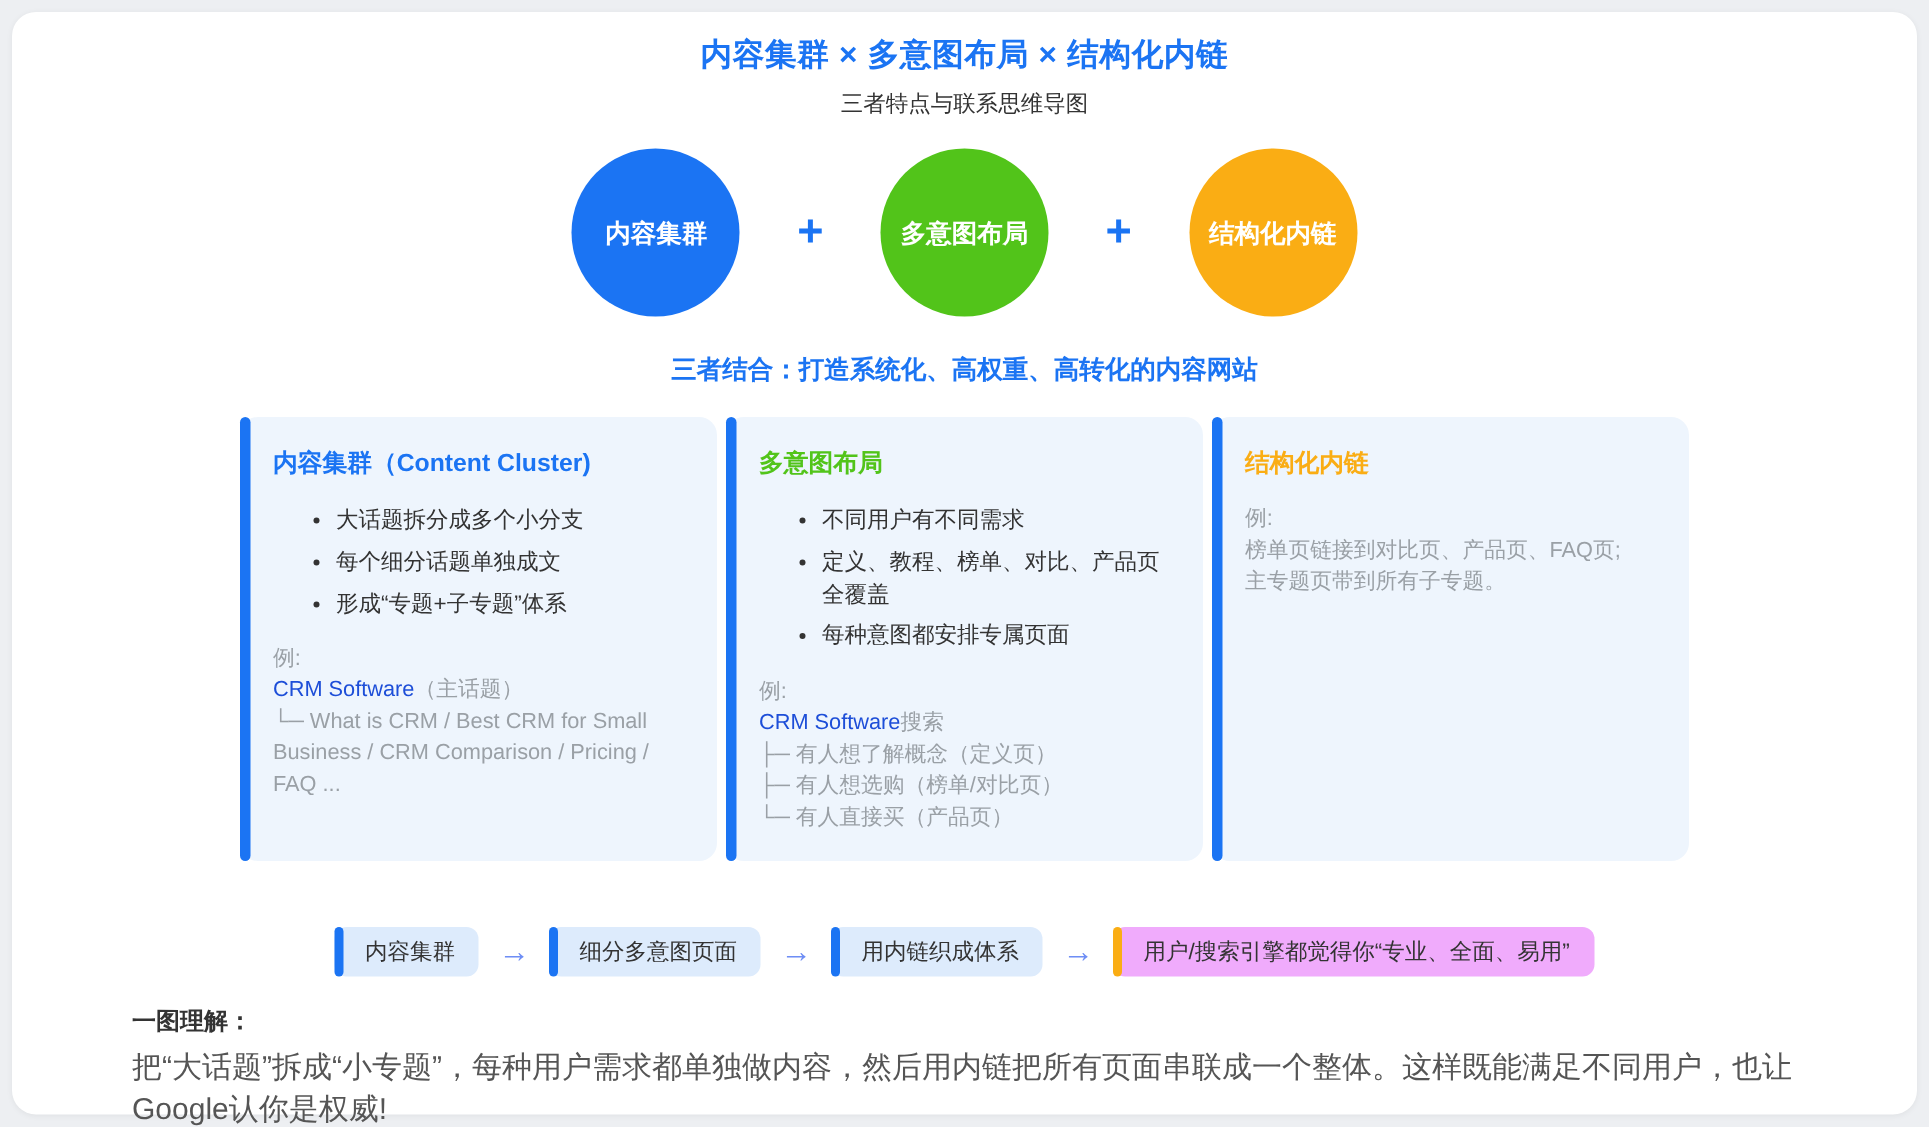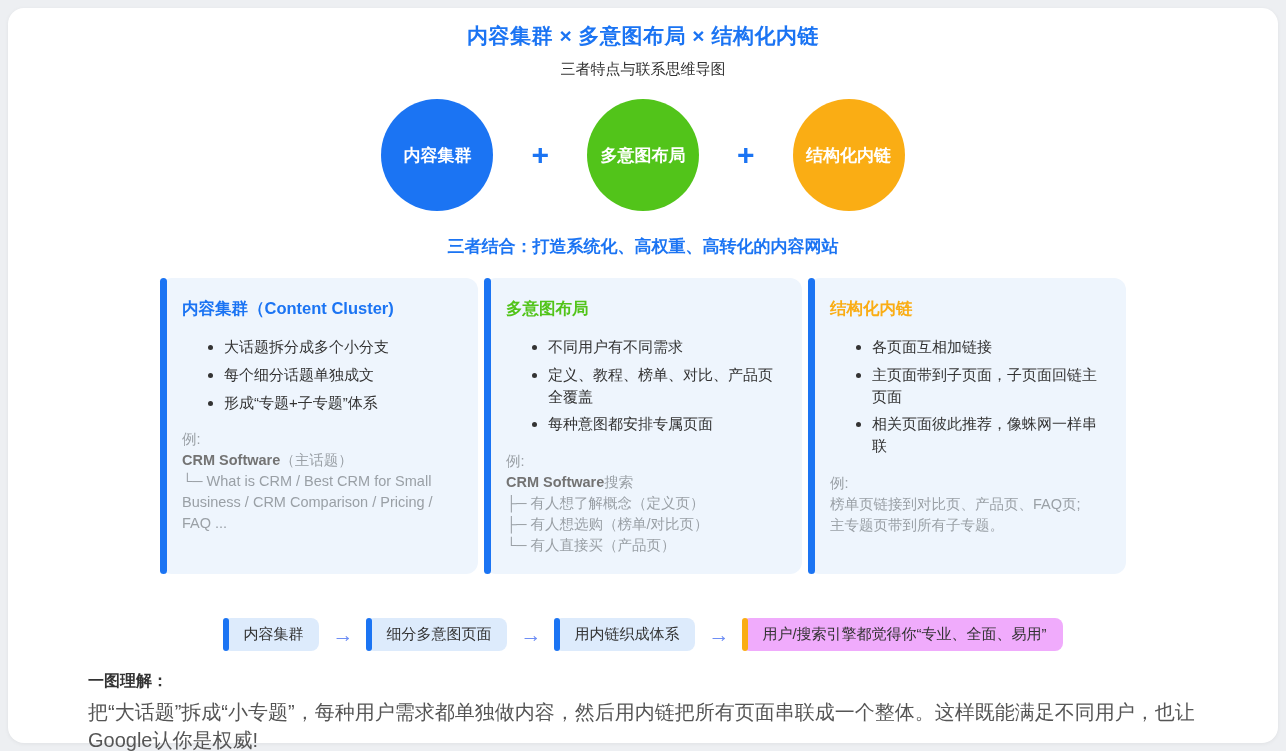--- a/index.html
+++ b/index.html
@@ -106,21 +106,21 @@
     color: #333;
     font-size: 15px;
   }
   .card-bullets li { margin-bottom: 6px; line-height: 1.45; }
   .card-example {
     margin-top: 16px;
     font-size: 14.5px;
     color: #9aa0a6;
     line-height: 1.45;
   }
-  .ex-head b { color: #737373; font-weight: bold; margin-top: 32px; }
+  .ex-head b { color: #1d4ed8; font-weight: normal; margin-top: 32px; }
   
   .flow {
     margin-top: 44px;
     display: flex;
     align-items: center;
     justify-content: center;
     gap: 13px;
   }
   .step {
     position: relative;
@@ -211,25 +211,20 @@
         <div class="ex-label">例:</div>
         <div class="ex-head"><b>CRM Software</b><span>搜索</span></div>
         <div class="ex-line">├─ 有人想了解概念（定义页）</div>
         <div class="ex-line">├─ 有人想选购（榜单/对比页）</div>
         <div class="ex-line">└─ 有人直接买（产品页）</div>
       </div>
     </div>
 
     <div class="card">
       <div class="card-title c-orange">结构化内链</div>
-      <ul class="card-bullets">
-        <li>各页面互相加链接</li>
-        <li>主页面带到子页面，子页面回链主页面</li>
-        <li>相关页面彼此推荐，像蛛网一样串联</li>
-      </ul>
       <div class="card-example">
         <div class="ex-label">例:</div>
         <div class="ex-line">榜单页链接到对比页、产品页、FAQ页;</div>
         <div class="ex-line">主专题页带到所有子专题。</div>
       </div>
     </div>
 
   </div>
 
   <div class="flow">

